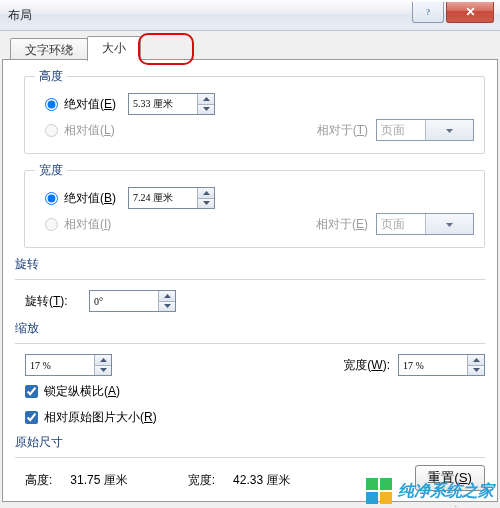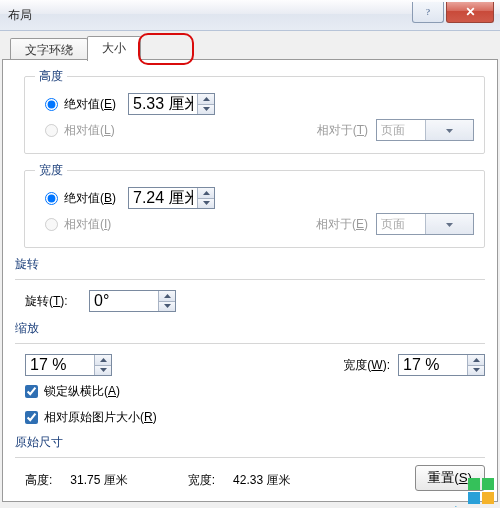--- a/index.html
+++ b/index.html
@@ -22,21 +22,21 @@
 .hr{border:none;border-top:1px solid #d6d6d6;margin:2px 0 8px 0}
 fieldset.box{border:1px solid #d6d6d6;border-radius:2px;margin:0 0 8px 9px;padding:6px 10px 10px 10px}
 fieldset.box>legend{color:#1a3e7a;padding:0 4px;font-size:12px}
 .row{display:flex;align-items:center;height:26px}
 .indent{padding-left:10px}
 .radio{width:13px;height:13px;margin:0 6px 0 0}
 .lbl{min-width:64px}
 .lbl.disabled,.disabled{color:#9b9b9b}
 .u{text-decoration:underline}
 .spin{display:inline-flex;align-items:stretch;border:1px solid #7a8aa0;background:#fff;height:20px}
-.spin input{border:none;outline:none;width:60px;padding:0 4px;font-size:16px;font-family:Liberation Sans, sans-serif}
+.spin input{border:none;outline:none;width:60px;padding:0 4px;font-size:10px;font-family:Liberation Serif, serif}
 .spin .btns{display:flex;flex-direction:column;border-left:1px solid #a8b3c4;width:16px}
 .spin .b{flex:1;background:linear-gradient(to bottom,#f5f7fb,#dfe5ef);display:flex;align-items:center;justify-content:center}
 .spin .b+.b{border-top:1px solid #a8b3c4}
 .spin .b svg{display:block}
 .rcol{margin-left:auto;display:flex;align-items:center;gap:8px}
 .sel{display:inline-flex;align-items:stretch;border:1px solid #7a8aa0;background:#fff;height:20px;width:96px}
 .sel span{flex:1;padding:2px 4px 0 4px}
 .sel .dd{width:17px;border-left:1px solid #a8b3c4;background:linear-gradient(to bottom,#f5f7fb,#dfe5ef);display:flex;align-items:center;justify-content:center}
 .chk{width:13px;height:13px;margin:0 6px 0 0;accent-color:#2f6fb3}
 .orig{display:flex;gap:60px;padding:6px 0 0 10px}
@@ -235,15 +235,16 @@
     </div>
   </div>
 
   <div class="watermark">
     <span class="wm-logo">
       <span style="background:#35c15a"></span>
         <span style="background:#35c15a"></span>
       <span style="background:#2aa0d8"></span>
         <span style="background:#f5b32a"></span>
     </span>
+    <span>纯净系统之家</span>
     <span class="wm-sub">www.ycwjzy.com</span>
   </div>
 </div>
 
 </body></html>

